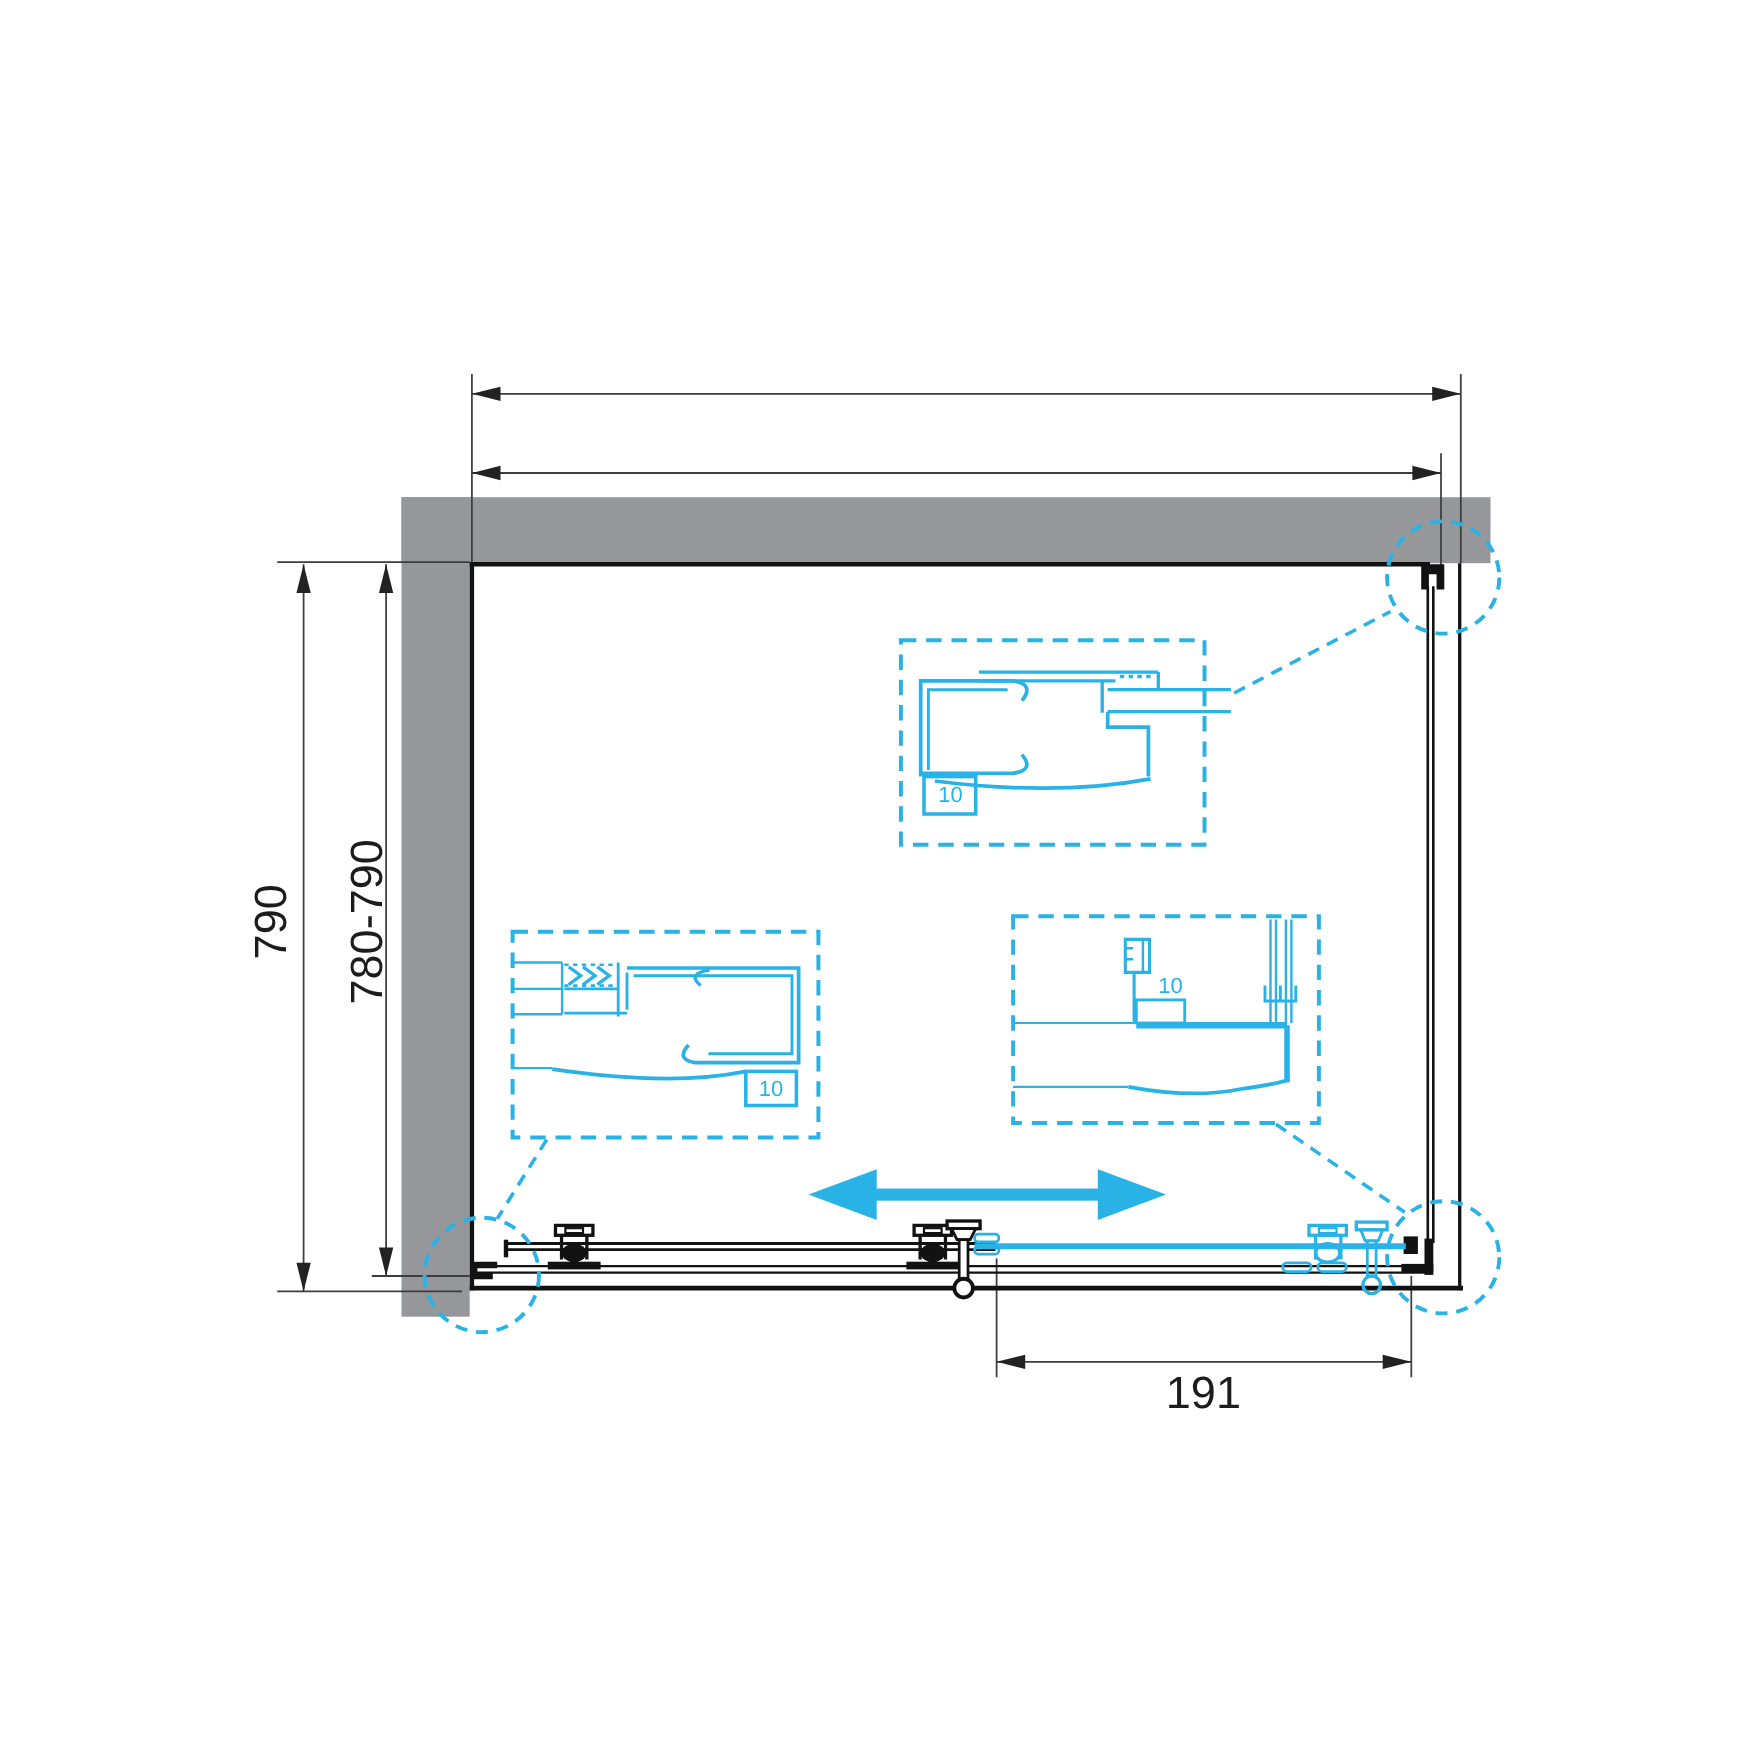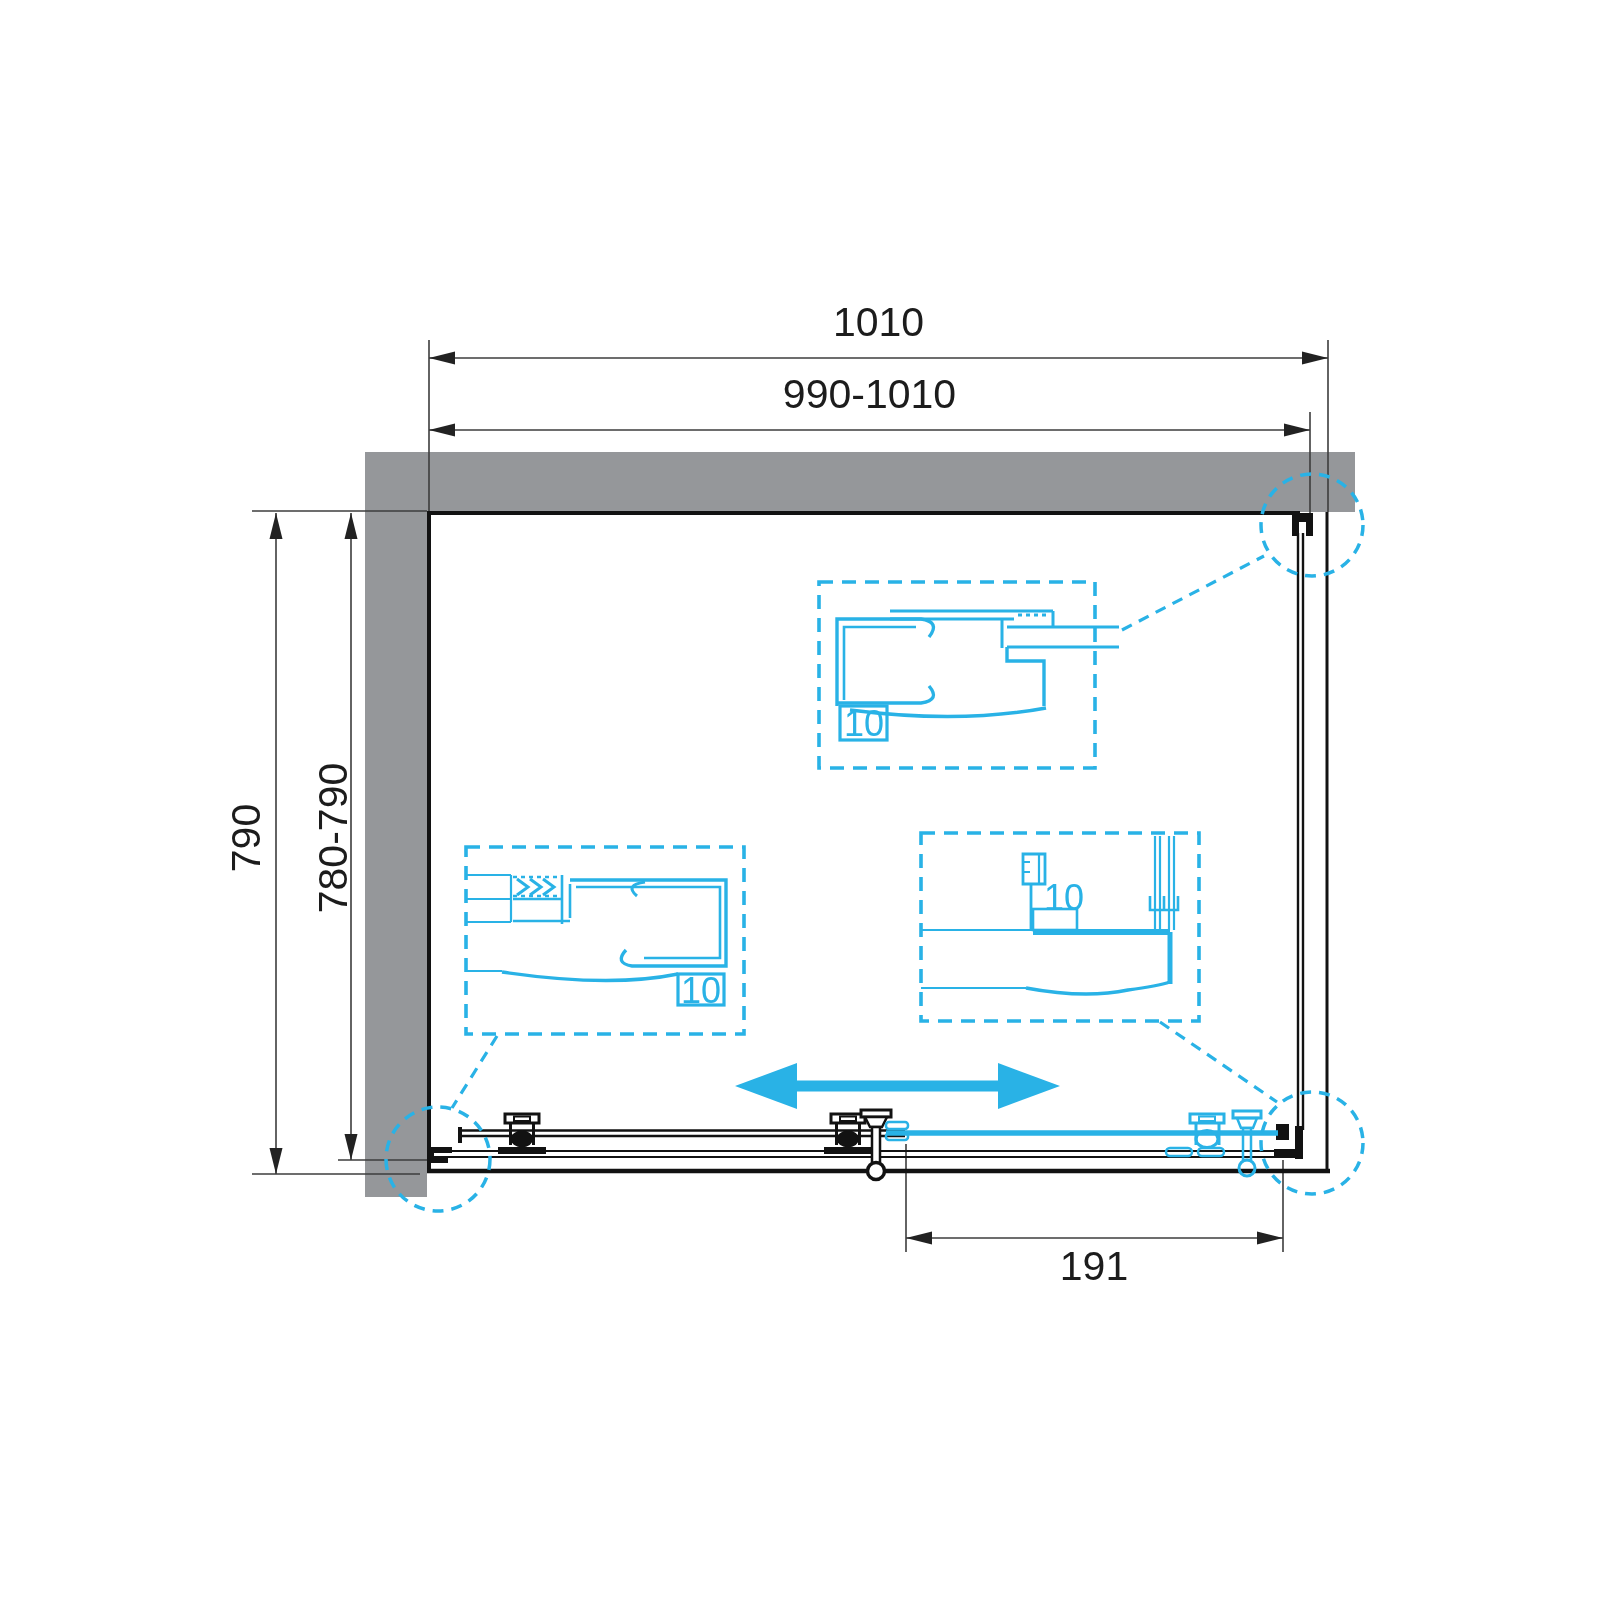--- a/index.html
+++ b/index.html
@@ -2,21 +2,21 @@
 <html><head>
 <meta charset="utf-8">
 <style>
   html,body{margin:0;padding:0;background:#ffffff;}
   .canvas{position:relative;width:1600px;height:1600px;background:#ffffff;overflow:hidden;
           font-family:"Liberation Sans", sans-serif;}
   .canvas svg{position:absolute;left:0;top:0;}
   .dim-label{position:absolute;color:#1c1c1c;font-size:41px;letter-spacing:0px;
              text-align:center;white-space:nowrap;line-height:44px;height:44px;}
   .dim-label.vert{transform:rotate(-90deg);transform-origin:center center;}
-  .glass-label{position:absolute;color:#29b2e6;font-size:36px;text-align:center;
+  .glass-label{position:absolute;color:#29b2e6;font-size:20px;text-align:center;
                line-height:31px;height:31px;white-space:nowrap;}
 </style>
 </head>
 <body>
 
 <div class="canvas">
 
 <svg width="1600" height="1600" viewBox="0 0 1600 1600">
 
   <g>
@@ -195,23 +195,21 @@
     <path d="M1033,932 H1170" stroke-width="6"></path>
     <path d="M1155,836 V930 M1160,836 V930 M1169,836 V930 M1174,836 V930" stroke-width="2.2"></path>
     <path d="M1150,896 v14 h14 v-14 M1164,896 v14 h14 v-14" stroke-width="2.6"></path>
     <path d="M1170,932 V984" stroke-width="5"></path>
     <path d="M921,988 H1026" stroke-width="2"></path>
     <path d="M1026,988 Q1085,999 1128,990 Q1158,986 1170,982" stroke-width="3.4"></path>
   </g>
 
 </svg>
 
-  <div class="dim-label" style="left:429px;top:300px;width:899px;">1010</div>
-
-  <div class="dim-label" style="left:429px;top:372px;width:881px;">990-1010</div>
+
 
   <div class="dim-label vert" style="left:146px;top:816px;width:200px;">790</div>
 
   <div class="dim-label vert" style="left:233px;top:816px;width:200px;">780-790</div>
 
   <div class="dim-label" style="left:994px;top:1244px;width:200px;">191</div>
 
   <div class="glass-label" style="left:841px;top:708px;width:46px;">10</div>
 
   <div class="glass-label" style="left:678px;top:975px;width:46px;">10</div>

